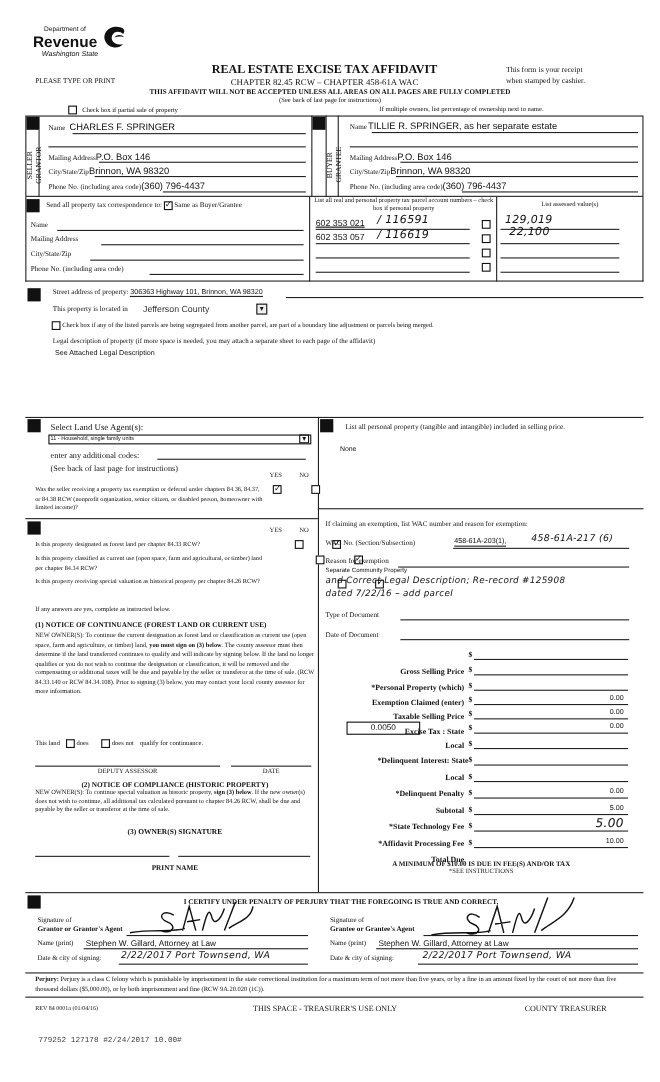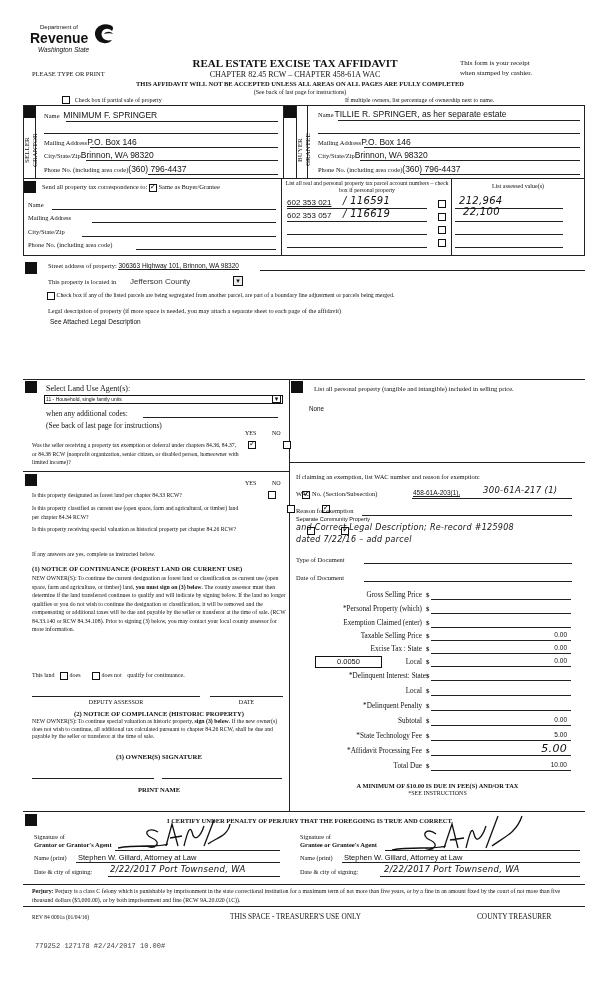--- a/index.html
+++ b/index.html
@@ -8,21 +8,21 @@
   .abs { position: absolute; }
   .sans { font-family: "Liberation Sans", sans-serif; }
   .hand { font-family: "DejaVu Sans", sans-serif; font-style: italic; letter-spacing: 0.3px; }
   .mono { font-family: "Liberation Mono", monospace; }
   .marker { position: absolute; width: 12px; height: 12px; background: #111; }
   .cb { display: inline-block; width: 8px; height: 8px; border: 1px solid #111; vertical-align: middle; position: relative; background: #fff; }
   .cb.checked::after { content: "✓"; position: absolute; left: 0px; top: -3px; font-size: 8px; font-family: "DejaVu Sans", sans-serif; }
   .uline { border-bottom: 1px solid #222; }
   .vtext { position: absolute; writing-mode: vertical-rl; transform: rotate(180deg); font-size: 7px; text-align: center; line-height: 8px; }
   .b { font-weight: bold; }
-  .rl { position: absolute; text-align: right; font-weight: normal; font-size: 7.2px; }
+  .rl { position: absolute; text-align: right; font-weight: bold; font-size: 7.2px; margin-top: 16px; }
   .rv { position: absolute; font-family: "Liberation Sans", sans-serif; font-size: 6.5px; text-align: right; }
   .line { position: absolute; border-bottom: 1px solid #222; }
   .sel { position: absolute; border: 1px solid #111; background: #fff; }
   .dd { position: absolute; width: 10px; height: 10px; border: 1px solid #111; background: #eee; text-align: center; font-size: 7px; line-height: 8px; }
 </style>
 </head>
 <body>
 
 
 
@@ -56,21 +56,21 @@
 <div class="abs" style="left:283px;top:105px;width:1px;height:74px;background:#222;"></div>
 
 
 <div class="marker" style="left:24px;top:106px;"></div>
 <div class="abs" style="left:23px;top:118px;width:13px;height:61px;border-right:1px solid #222;"></div>
 <div class="vtext" style="left:23px;top:130px;width:13px;height:40px;">
   <span>SELLER</span> <span>GRANTOR</span>
 </div>
 <div class="abs" style="left:44px;top:110px;width:234px;height:11px;">
   <span style="font-size:6.5px;">Name</span>
-  <span class="sans" style="font-size:8.5px;margin-left:2px;">MINIMUM F. SPRINGER</span>
+  <span class="sans" style="font-size:8.5px;margin-left:2px;">CHARLES F. SPRINGER</span>
 </div>
 <div class="line" style="left:66px;top:121px;width:212px;"></div>
 <div class="line" style="left:44px;top:133px;width:234px;"></div>
 <div class="abs" style="left:44px;top:137px;width:234px;">
   <span style="font-size:6.5px;">Mailing Address</span><span class="sans" style="font-size:8.5px;">P.O. Box 146</span>
 </div>
 <div class="line" style="left:90px;top:147px;width:188px;"></div>
 <div class="abs" style="left:44px;top:150px;width:234px;">
   <span style="font-size:6.5px;">City/State/Zip</span><span class="sans" style="font-size:8.5px;">Brinnon, WA 98320</span>
 </div>
@@ -126,21 +126,21 @@
 
 <div class="abs" style="left:284px;top:180px;width:166px;text-align:center;font-size:5.8px;line-height:7px;">List all real and personal property tax parcel account numbers – check box if personal property</div>
 <div class="abs" style="left:452px;top:183px;width:132px;text-align:center;font-size:6px;">List assessed value(s)</div>
 
 
 <div class="abs" style="left:287px;top:197px;width:295px;height:12px;">
   <span class="abs sans" style="left:0;top:1px;font-size:8px;text-decoration:underline;">602 353 021</span>
   <span class="abs hand" style="left:56px;top:-2px;font-size:10px;">/ 116591</span>
   <div class="line" style="left:0;top:11px;width:140px;"></div>
   <span class="abs cb" style="left:151px;top:3px;"></span>
-  <span class="abs hand" style="left:172px;top:-2px;font-size:10px;">212,964</span>
+  <span class="abs hand" style="left:172px;top:-2px;font-size:10px;">129,019</span>
   <div class="line" style="left:168px;top:11px;width:108px;"></div>
 </div>
 <div class="abs" style="left:287px;top:210px;width:295px;height:12px;">
   <span class="abs sans" style="left:0;top:1px;font-size:8px;">602 353 057</span>
   <span class="abs hand" style="left:56px;top:-2px;font-size:10px;">/ 116619</span>
   <div class="line" style="left:0;top:11px;width:140px;"></div>
   <span class="abs cb" style="left:151px;top:3px;"></span>
   <span class="abs hand" style="left:176px;top:-4px;font-size:10px;">22,100</span>
   <div class="line" style="left:168px;top:11px;width:108px;"></div>
 </div>
@@ -177,21 +177,21 @@
 <div class="abs" style="left:289px;top:379px;width:1px;height:432px;background:#222;"></div>
 
 
 <div class="marker" style="left:25px;top:381px;"></div>
 <div class="abs" style="left:46px;top:384px;font-size:8px;">Select Land Use Agent(s):</div>
 <div class="sel" style="left:44px;top:395px;width:239px;height:9px;">
   <span class="abs sans" style="left:1px;top:0;font-size:5px;">11 - Household, single family units</span>
   <span class="abs" style="right:1px;top:-1px;width:9px;height:8px;border:1px solid #111;font-size:7px;line-height:6px;text-align:center;">▾</span>
 </div>
 <div class="abs" style="left:46px;top:409px;font-size:7.5px;">
-  <span>when any additional codes:</span>
+  <span>enter any additional codes:</span>
 </div>
 <div class="line" style="left:143px;top:417px;width:135px;"></div>
 <div class="abs" style="left:46px;top:421px;font-size:7.5px;">(See back of last page for instructions)</div>
 <div class="abs" style="left:245px;top:430px;font-size:6px;">YES</div>
 <div class="abs" style="left:272px;top:430px;font-size:6px;">NO</div>
 <div class="abs" style="left:32px;top:441px;width:208px;font-size:5.7px;line-height:8.5px;">Was the seller receiving a property tax exemption or deferral under chapters 84.36, 84.37, or 84.38 RCW (nonprofit organization, senior citizen, or disabled person, homeowner with limited income)?</div>
 <span class="abs cb checked" style="left:248px;top:441px;"></span>
 <span class="abs cb" style="left:273px;top:441px;"></span>
 
 
@@ -243,21 +243,21 @@
 <div class="abs" style="left:308px;top:383px;width:270px;font-size:6.6px;line-height:11px;text-indent:6px;">List all personal property (tangible and intangible) included in selling price.</div>
 <div class="abs sans" style="left:309px;top:405px;font-size:6.3px;">None</div>
 
 
 <div class="abs" style="left:289px;top:462px;width:296px;height:1px;background:#222;"></div>
 <div class="abs" style="left:296px;top:473px;font-size:6.5px;">If claiming an exemption, list WAC number and reason for exemption:</div>
 <div class="abs" style="left:296px;top:490px;font-size:6.5px;">
   <span>WAC No. (Section/Subsection)</span>
 </div>
 <span class="abs sans uline" style="left:413px;top:489px;font-size:6.5px;">458-61A-203(1),</span>
-<span class="abs hand" style="left:483px;top:485px;font-size:8.5px;">300-61A-217 (1)</span>
+<span class="abs hand" style="left:483px;top:485px;font-size:8.5px;">458-61A-217 (6)</span>
 <div class="line" style="left:412px;top:498px;width:160px;"></div>
 <div class="abs" style="left:296px;top:507px;font-size:6.5px;">Reason for exemption</div>
 <div class="line" style="left:362px;top:515px;width:210px;"></div>
 <div class="abs sans" style="left:296px;top:516px;font-size:5.5px;">Separate Community Property</div>
 <div class="abs hand" style="left:296px;top:523px;font-size:8px;text-align:center;">and Correct Legal Description; Re-record #125908</div>
 <div class="abs hand" style="left:296px;top:535px;font-size:8px;">dated 7/22/16 – add parcel</div>
 <div class="abs" style="left:296px;top:556px;font-size:6.5px;">Type of Document</div>
 <div class="line" style="left:364px;top:563px;width:208px;"></div>
 <div class="abs" style="left:296px;top:574px;font-size:6.5px;">Date of Document</div>
 <div class="line" style="left:364px;top:581px;width:208px;"></div>

